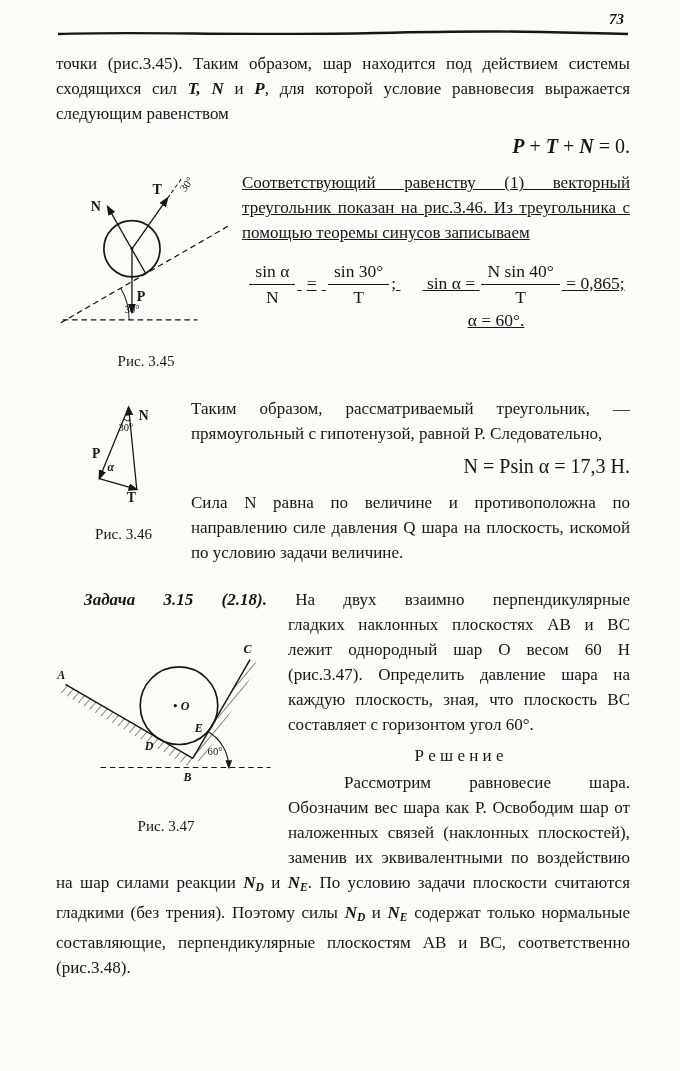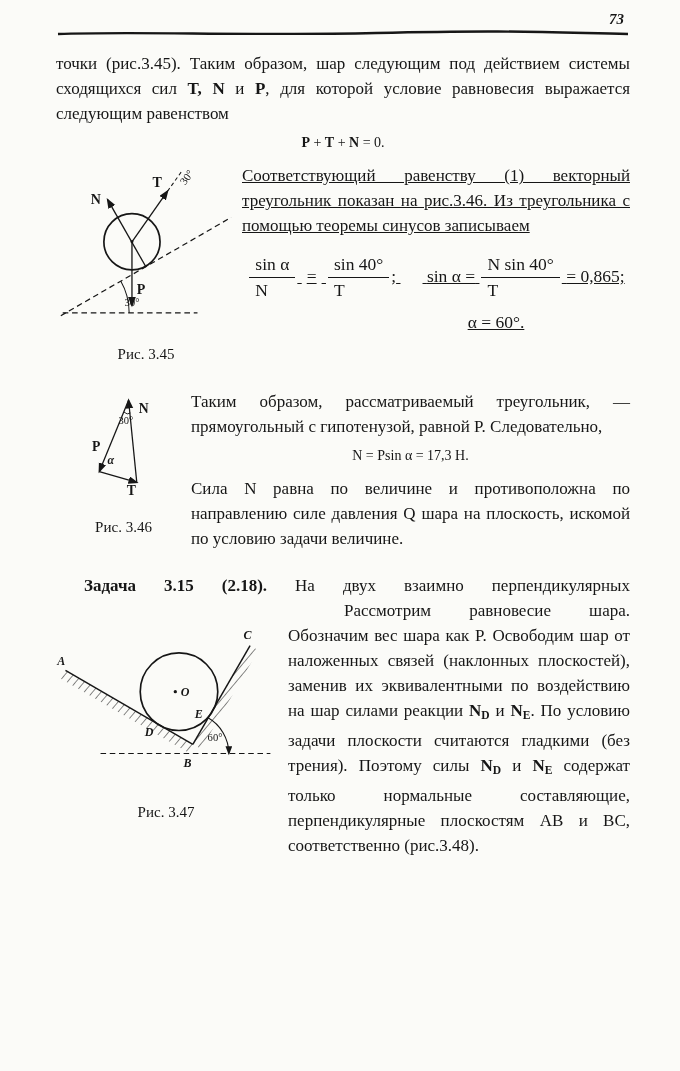--- a/index.html
+++ b/index.html
@@ -12,43 +12,43 @@
   }
   .page { padding:10px 50px 0 56px; }
 
   .pagenum-row { text-align:right; padding-right:6px; }
   .pagenum { font-size:15px; font-weight:bold; font-style:italic;text-align:center; }
   .toprule { display:block; margin-top:1px; }
 
   p.body, .body-rich {
     font-size:17px; line-height:25px; text-align:justify;
   }
-  .b { font-weight:700; }
+  .b { font-weight:700;font-style:italic; }
   .sub { font-size:68%; vertical-align:-3px; font-weight:700; }
 
-  .eq-center { text-align:center; font-size:14px; margin:9px 0 12px; }
+  .eq-center { text-align:right; font-size:20px; margin:9px 0 12px; }
 
   .sec { display:flex; }
   .sec1 { margin-top:8px; }
   .sec2 { margin-top:26px; }
   .fig-block { flex:none; text-align:center; }
   .fig345 { width:180px; padding-top:2px; }
   .fig346 { width:135px; padding-top:2px; }
   .fig-caption { font-size:15px; margin-top:16px; }
   .fig346 .fig-caption { }
   .sec-right { flex:1; }
   .sec1 .sec-right { padding-left:6px;text-decoration:underline; }
 
   .formula-row { text-align:center; font-size:17.5px; margin-top:16px; white-space:nowrap; }
-  .frac { display:inline-block; vertical-align:middle; text-align:left; padding:0 2px; }
+  .frac { display:inline-block; vertical-align:middle; text-align:center; padding:0 2px; }
   .frac .num { display:block; padding:0 6px 2px; }
   .frac .den { display:block; border-top:1.6px solid #161616; padding:2px 6px 0; }
   .op { margin:0 5px; }
   .gap { display:inline-block; width:22px; }
-  .formula-row2 { text-align:center; font-size:17.5px; margin-top:11px; padding-left:120px; }
+  .formula-row2 { text-align:center; font-size:17.5px; margin-top:2px; padding-left:120px; }
 
   .task { margin-top:22px; }
   .task-line1 {
     font-size:17px; line-height:25px;
     text-align:justify; text-align-last:justify;
     text-indent:28px;
   }
   .fig347-float {
     float:left; display:block; width:232px; min-height:255px;
     padding:6px 12px 6px 0; text-align:center;
@@ -68,21 +68,21 @@
 
 <div class="page">
 
   <div class="pagenum-row">
     <span class="pagenum">73</span>
   </div>
   <svg class="toprule" width="574" height="8" viewBox="0 0 574 8">
     <path d="M2 5 C 80 2, 190 7, 320 4 S 480 3, 572 5" stroke="#161616" stroke-width="2.4" fill="none"></path>
   </svg>
 
-  <p class="body body-rich" style="margin-top:14px"><span>точки (рис.3.45). Таким образом, шар следующим под действием системы сходящихся сил </span><span class="b">T, N</span><span> и </span><span class="b">P</span><span>, для которой условие равновесия выражается следующим равенством</span></p>
+  <p class="body body-rich" style="margin-top:14px"><span>точки (рис.3.45). Таким образом, шар находится под действием системы сходящихся сил </span><span class="b">T, N</span><span> и </span><span class="b">P</span><span>, для которой условие равновесия выражается следующим равенством</span></p>
 
   <div class="eq-center"><span class="b">P</span><span> + </span><span class="b">T</span><span> + </span><span class="b">N</span><span> = 0.</span></div>
 
   <div class="sec sec1">
     <div class="fig-block fig345">
       <svg width="178" height="161" viewBox="0 0 190 172">
         <defs>
           <marker id="ah345" markerWidth="9" markerHeight="8" refX="6.5" refY="3" orient="auto">
             <path d="M0,0 L8,3 L0,6 z" fill="#161616"></path>
           </marker>
@@ -106,21 +106,21 @@
     </div>
     <div class="sec-right">
       <p class="body">Соответствующий равенству (1) векторный треугольник показан на рис.3.46. Из треугольника с помощью теоремы синусов записываем</p>
       <div class="formula-row">
         <span class="frac">
           <span class="num">sin α</span>
           <span class="den">N</span>
         </span>
         <span class="op">=</span>
         <span class="frac">
-          <span class="num">sin 40°</span>
+          <span class="num">sin 30°</span>
           <span class="den">T</span>
         </span><span>;</span>
         <span class="gap"></span>
         <span>sin α =</span>
         <span class="frac">
           <span class="num">N sin 40°</span>
           <span class="den">T</span>
         </span>
         <span>= 0,865;</span>
       </div>
@@ -149,21 +149,21 @@
       <div class="fig-caption">Рис. 3.46</div>
     </div>
     <div class="sec-right">
       <p class="body">Таким образом, рассматриваемый треугольник, — прямоугольный с гипотенузой, равной P. Следовательно,</p>
       <div class="eq-center">N = Psin α = 17,3 Н.</div>
       <p class="body">Сила N равна по величине и противоположна по направлению силе давления Q шара на плоскость, искомой по условию задачи величине.</p>
     </div>
   </div>
 
   <div class="task">
-    <p class="task-line1"><span class="b">Задача 3.15 (2.18).</span><span> На двух взаимно перпендикулярных</span></p>
+    <p class="task-line1"><span class="b">Задача 3.15 (2.18).</span><span> На двух взаимно перпендикулярные</span></p>
     <div class="task-body">
       <span class="fig347-float">
         <svg width="222" height="180" viewBox="0 0 240 195">
           <defs>
             <marker id="ah347" markerWidth="9" markerHeight="8" refX="6.5" refY="3" orient="auto">
               <path d="M0,0 L8,3 L0,6 z" fill="#161616"></path>
             </marker>
             <pattern id="hatch47" width="7" height="7" patternUnits="userSpaceOnUse" patternTransform="rotate(40)">
               <line x1="0" y1="0" x2="0" y2="7" stroke="#161616" stroke-width="1.1"></line>
             </pattern>
@@ -179,17 +179,19 @@
           <circle cx="129" cy="95" r="1.8" fill="#161616"></circle>
           <text class="flabel-i" x="135" y="100">O</text>
           <text class="flabel-i" x="1" y="66">A</text>
           <text class="flabel-i" x="138" y="177">B</text>
           <text class="flabel-i" x="203" y="38">C</text>
           <text class="flabel-i" x="96" y="143">D</text>
           <text class="flabel-i" x="150" y="123">E</text>
         </svg>
         <span class="fig-caption" style="display:block">Рис. 3.47</span>
       </span>
+      <p class="body body-rich"><span>гладких наклонных плоскостях AB и BC лежит однородный шар O весом 60 Н (рис.3.47). Определить давление шара на каждую плоскость, зная, что плоскость BC составляет с горизонтом угол 60°.</span></p>
+      <div class="sol-title">Р е ш е н и е</div>
       <p class="body body-rich sol"><span>Рассмотрим равновесие шара. Обозначим вес шара как P. Освободим шар от наложенных связей (наклонных плоскостей), заменив их эквивалентными по воздействию на шар силами реакции </span><span class="b">N</span><span class="b sub">D</span><span> и </span><span class="b">N</span><span class="b sub">E</span><span>. По условию задачи плоскости считаются гладкими (без трения). Поэтому силы </span><span class="b">N</span><span class="b sub">D</span><span> и </span><span class="b">N</span><span class="b sub">E</span><span> содержат только нормальные составляющие, перпендикулярные плоскостям AB и BC, соответственно (рис.3.48).</span></p>
     </div>
   </div>
 
 </div>
 
 </body></html>

